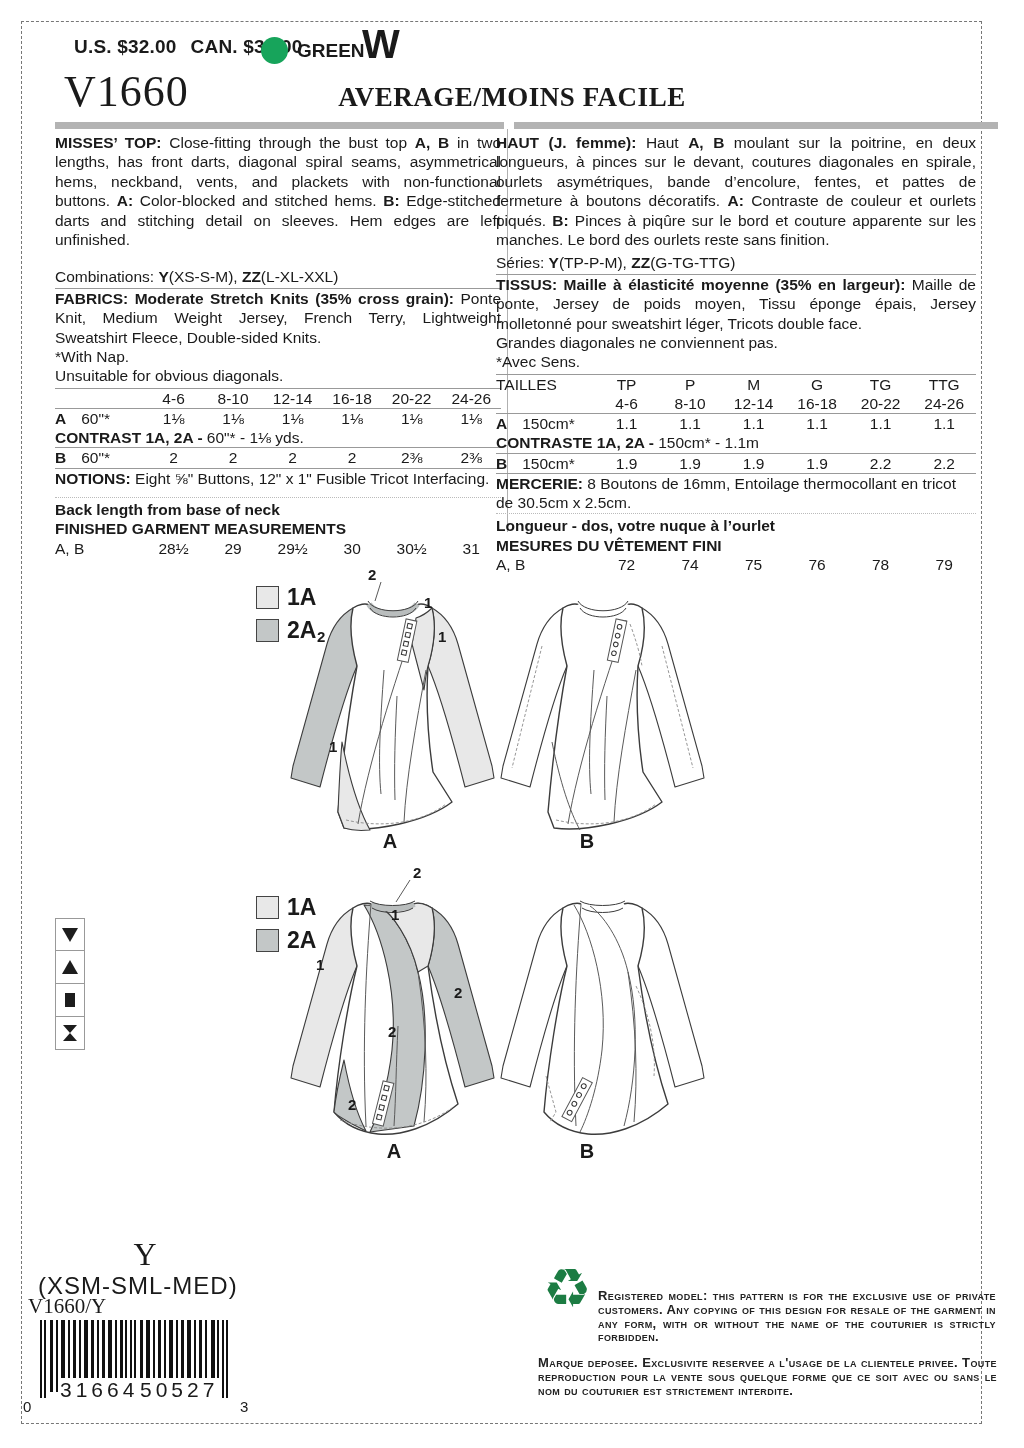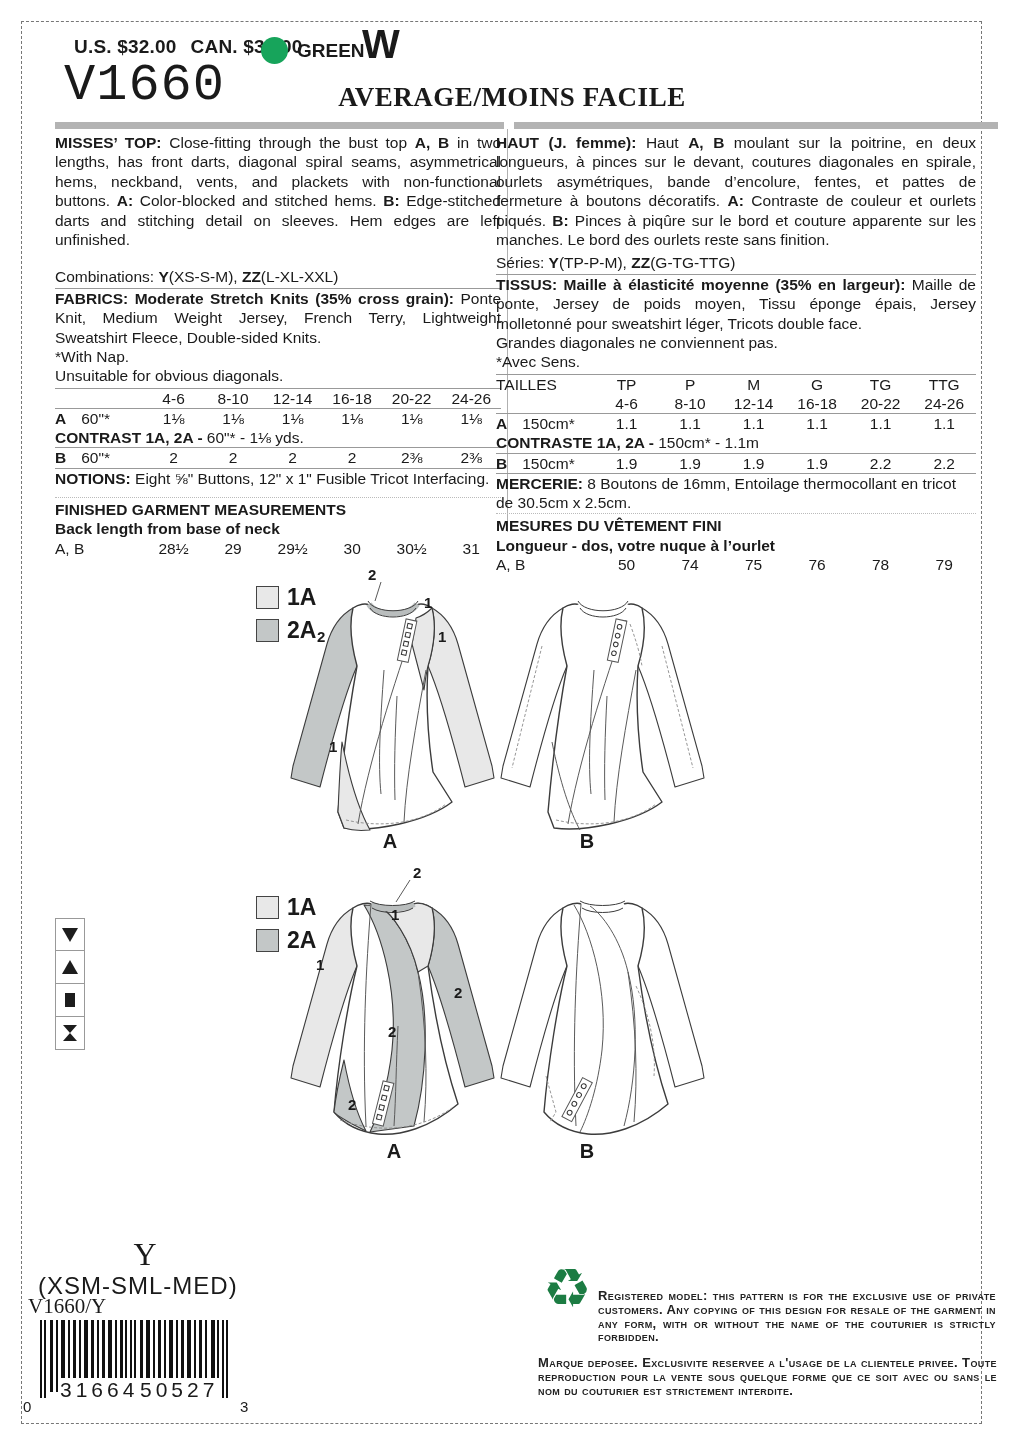--- a/index.html
+++ b/index.html
@@ -9,21 +9,21 @@
            border:1.5px dashed #777;pointer-events:none;}
   .abs{position:absolute;}
   .serif{font-family:"Liberation Serif", serif;}
   .b{font-weight:bold;}
   
   .price{left:74px;top:36px;font-size:19px;font-weight:bold;letter-spacing:.2px;}
   .price span{margin-right:14px;}
   .greendot{left:261px;top:37px;width:27px;height:27px;border-radius:50%;background:#17a45b;}
   .greenlbl{left:297px;top:40px;font-size:19px;font-weight:bold;}
   .wmark{left:362px;top:22px;font-size:40px;font-weight:900;letter-spacing:-2px;}
-  .patnum{left:64px;top:56px;font-size:52px;letter-spacing:1px;font-family:Liberation Mono, monospace;}
+  .patnum{left:64px;top:66px;font-size:44px;letter-spacing:1px;}
   .difficulty{left:0;top:82px;width:1024px;text-align:center;font-size:27px;font-weight:bold;letter-spacing:.5px;}
   .graybar{top:122px;height:7px;background:#b3b3b3;}
   .gb1{left:55px;width:449px;} .gb2{left:514px;width:484px;}
   .vdivider{left:507px;top:129px;width:1px;height:403px;background:#b0b0b0;}
   
   .col{position:absolute;top:133px;font-size:15.5px;line-height:19.4px;}
   .col-en{left:55px;width:446px;}
   .col-fr{left:496px;width:480px;}
   .desc{text-align:justify;margin:0 0 18px 0;}
   .col-fr .desc{margin-bottom:4px;}
@@ -139,22 +139,22 @@
             <td class="num">2</td>
             <td class="num">2⅜</td>
             <td class="num">2⅜</td>
       </tr>
       <tr>
         <td colspan="8" class="full notions"><span class="b">NOTIONS:</span><span> Eight ⅝" Buttons, 12" x 1" Fusible Tricot Interfacing.</span></td>
       </tr>
     </tbody>
       </table>
     <div class="finished">
+      <p class="fin-title">Back length from base of neck</p>
       <p class="fin-title">FINISHED GARMENT MEASUREMENTS</p>
-      <p class="fin-title">Back length from base of neck</p>
       <table class="fin">
         <colgroup>
             <col style="width:26px">
             <col style="width:62px">
             <col span="6" style="width:59px">
           </colgroup>
         <tbody>
             <tr>
           <td colspan="2">A, B</td>
               <td class="num">28½</td>
@@ -222,32 +222,32 @@
             <td class="num">1.9</td>
             <td class="num">2.2</td>
             <td class="num">2.2</td>
       </tr>
       <tr>
         <td colspan="8" class="full notions" style="white-space:normal;"><span class="b">MERCERIE:</span><span> 8 Boutons de 16mm, Entoilage thermocollant en tricot de 30.5cm x 2.5cm.</span></td>
       </tr>
     </tbody>
       </table>
     <div class="finished" style="margin-top:1px;">
+      <p class="fin-title">Longueur - dos, votre nuque à l’ourlet</p>
       <p class="fin-title">MESURES DU VÊTEMENT FINI</p>
-      <p class="fin-title">Longueur - dos, votre nuque à l’ourlet</p>
       <table class="fin">
         <colgroup>
             <col style="width:26px">
             <col style="width:72px">
             <col span="6" style="width:63px">
           </colgroup>
         <tbody>
             <tr>
           <td colspan="2">A, B</td>
-              <td class="num">50</td>
+              <td class="num">72</td>
               <td class="num">74</td>
               <td class="num">75</td>
               <td class="num">76</td>
               <td class="num">78</td>
               <td class="num">79</td>
         </tr>
       </tbody>
         </table>
     </div>
   </div>

